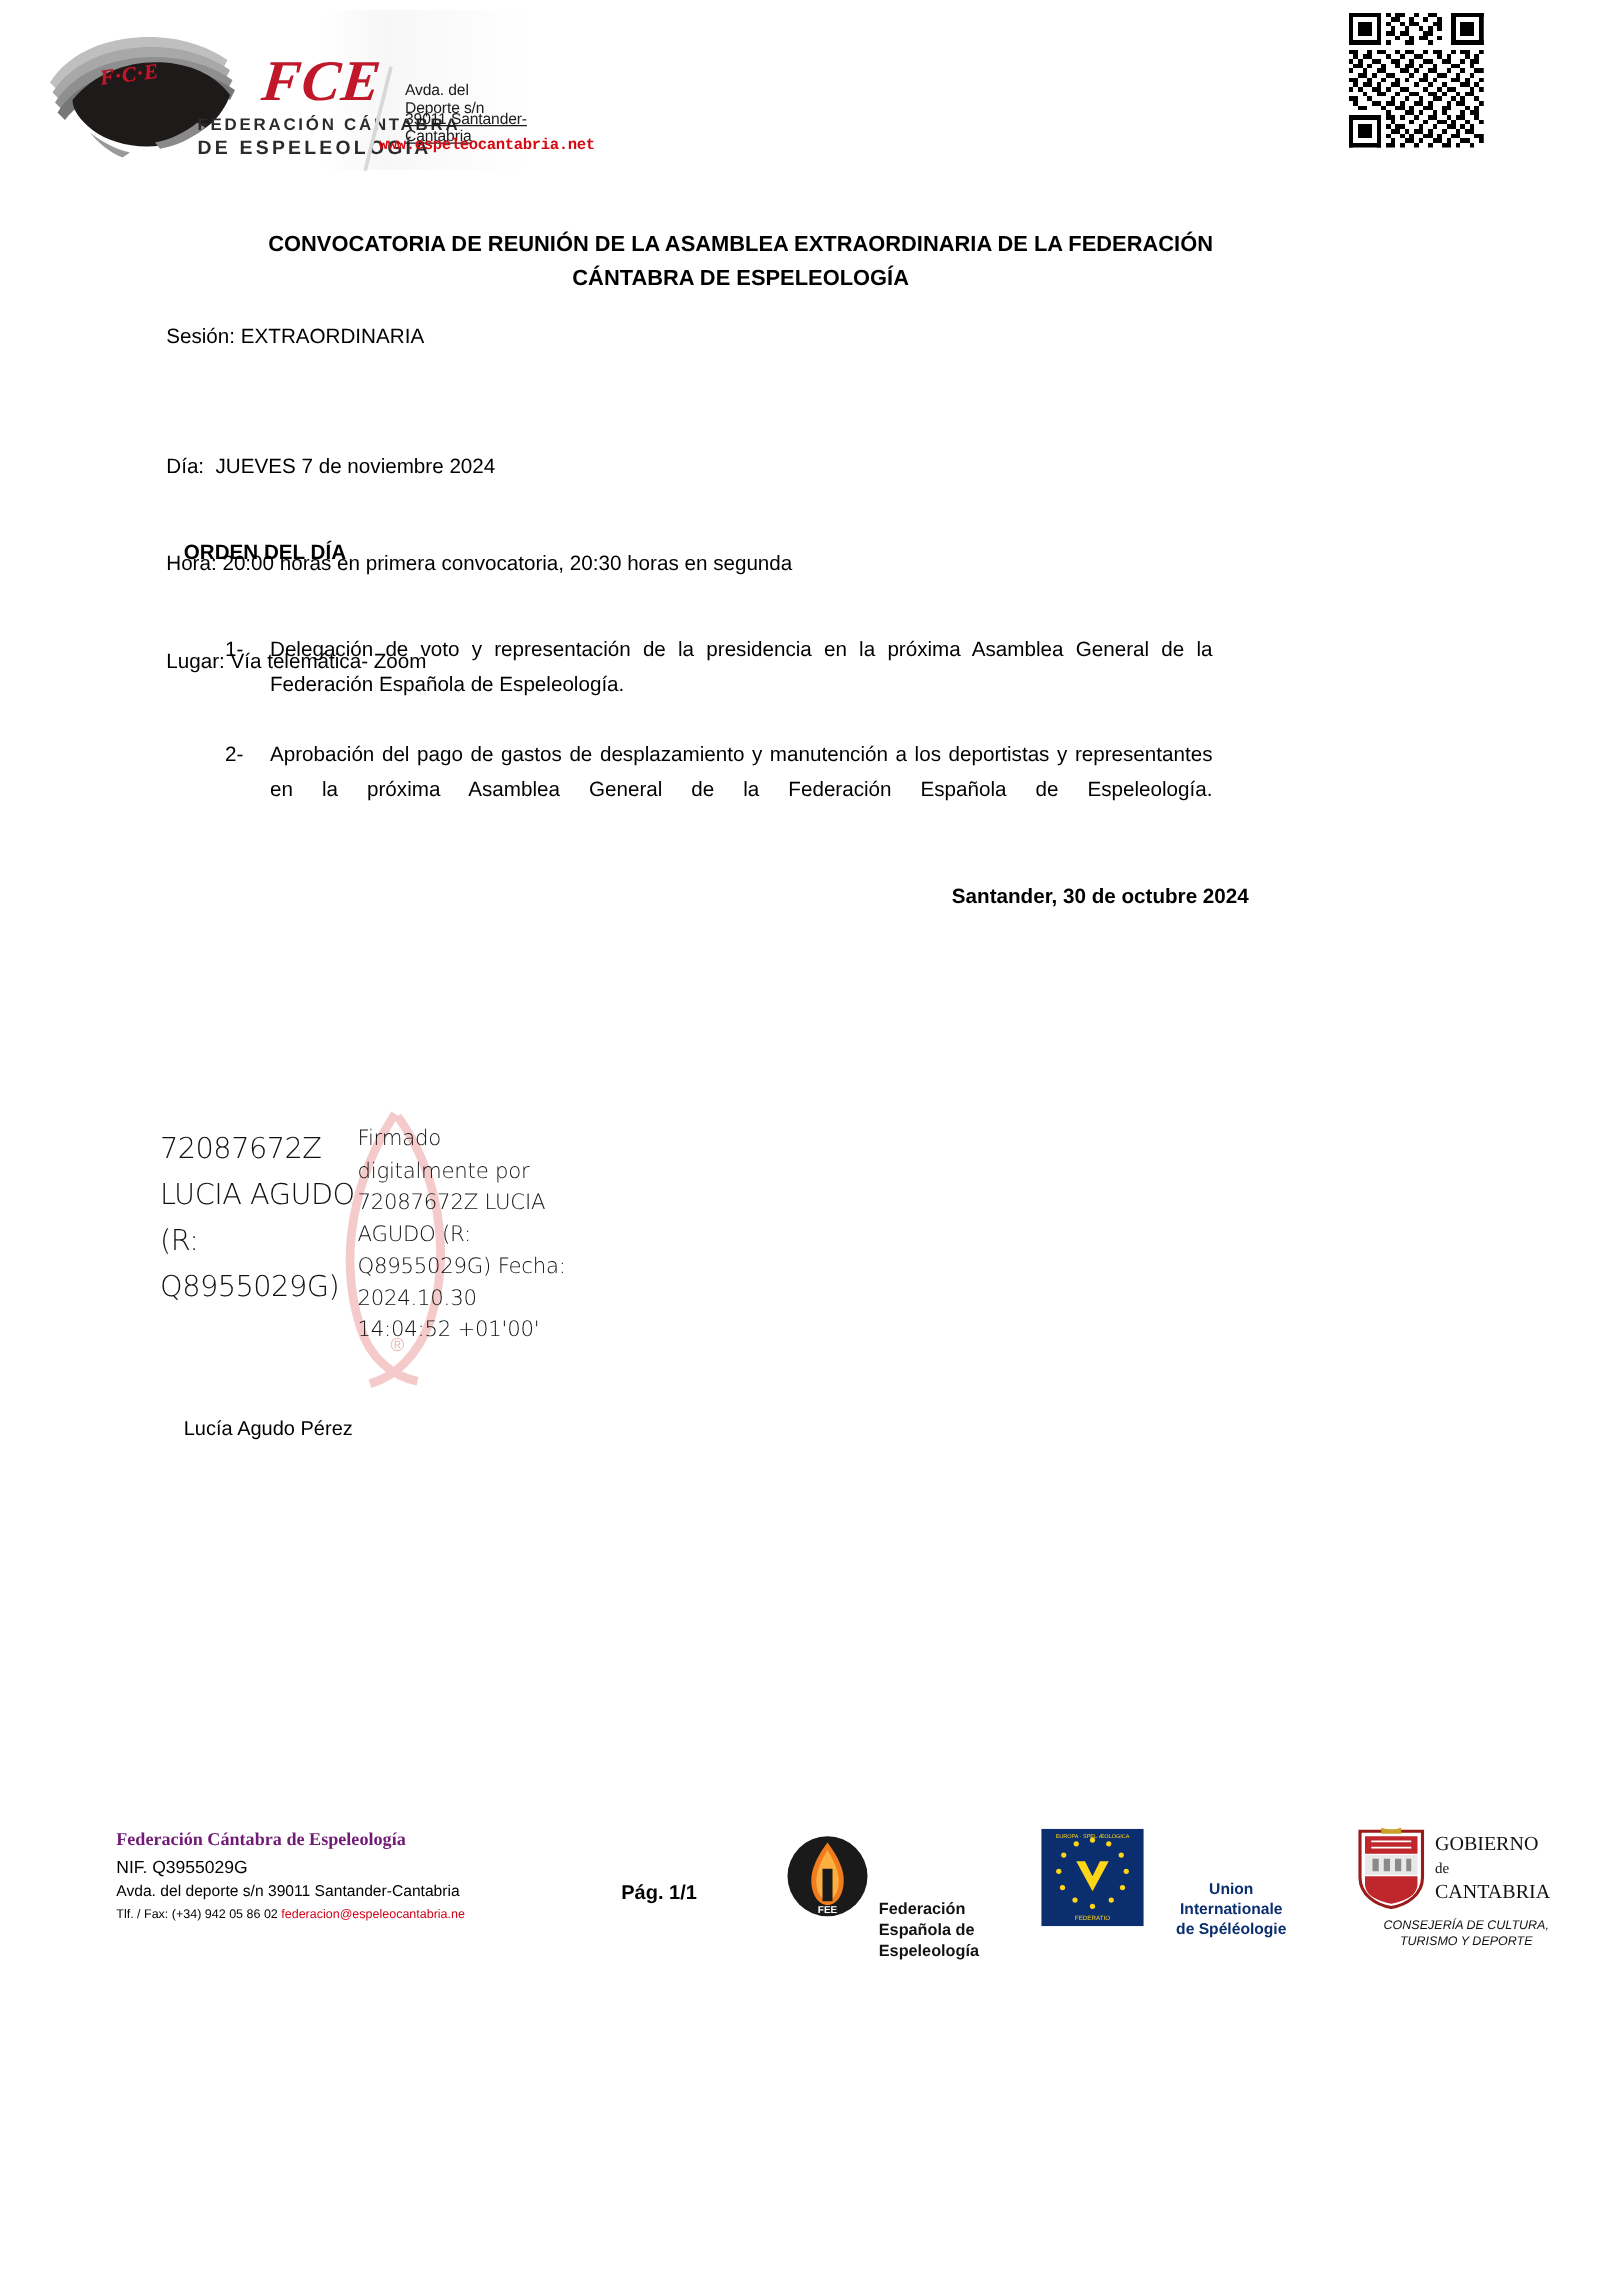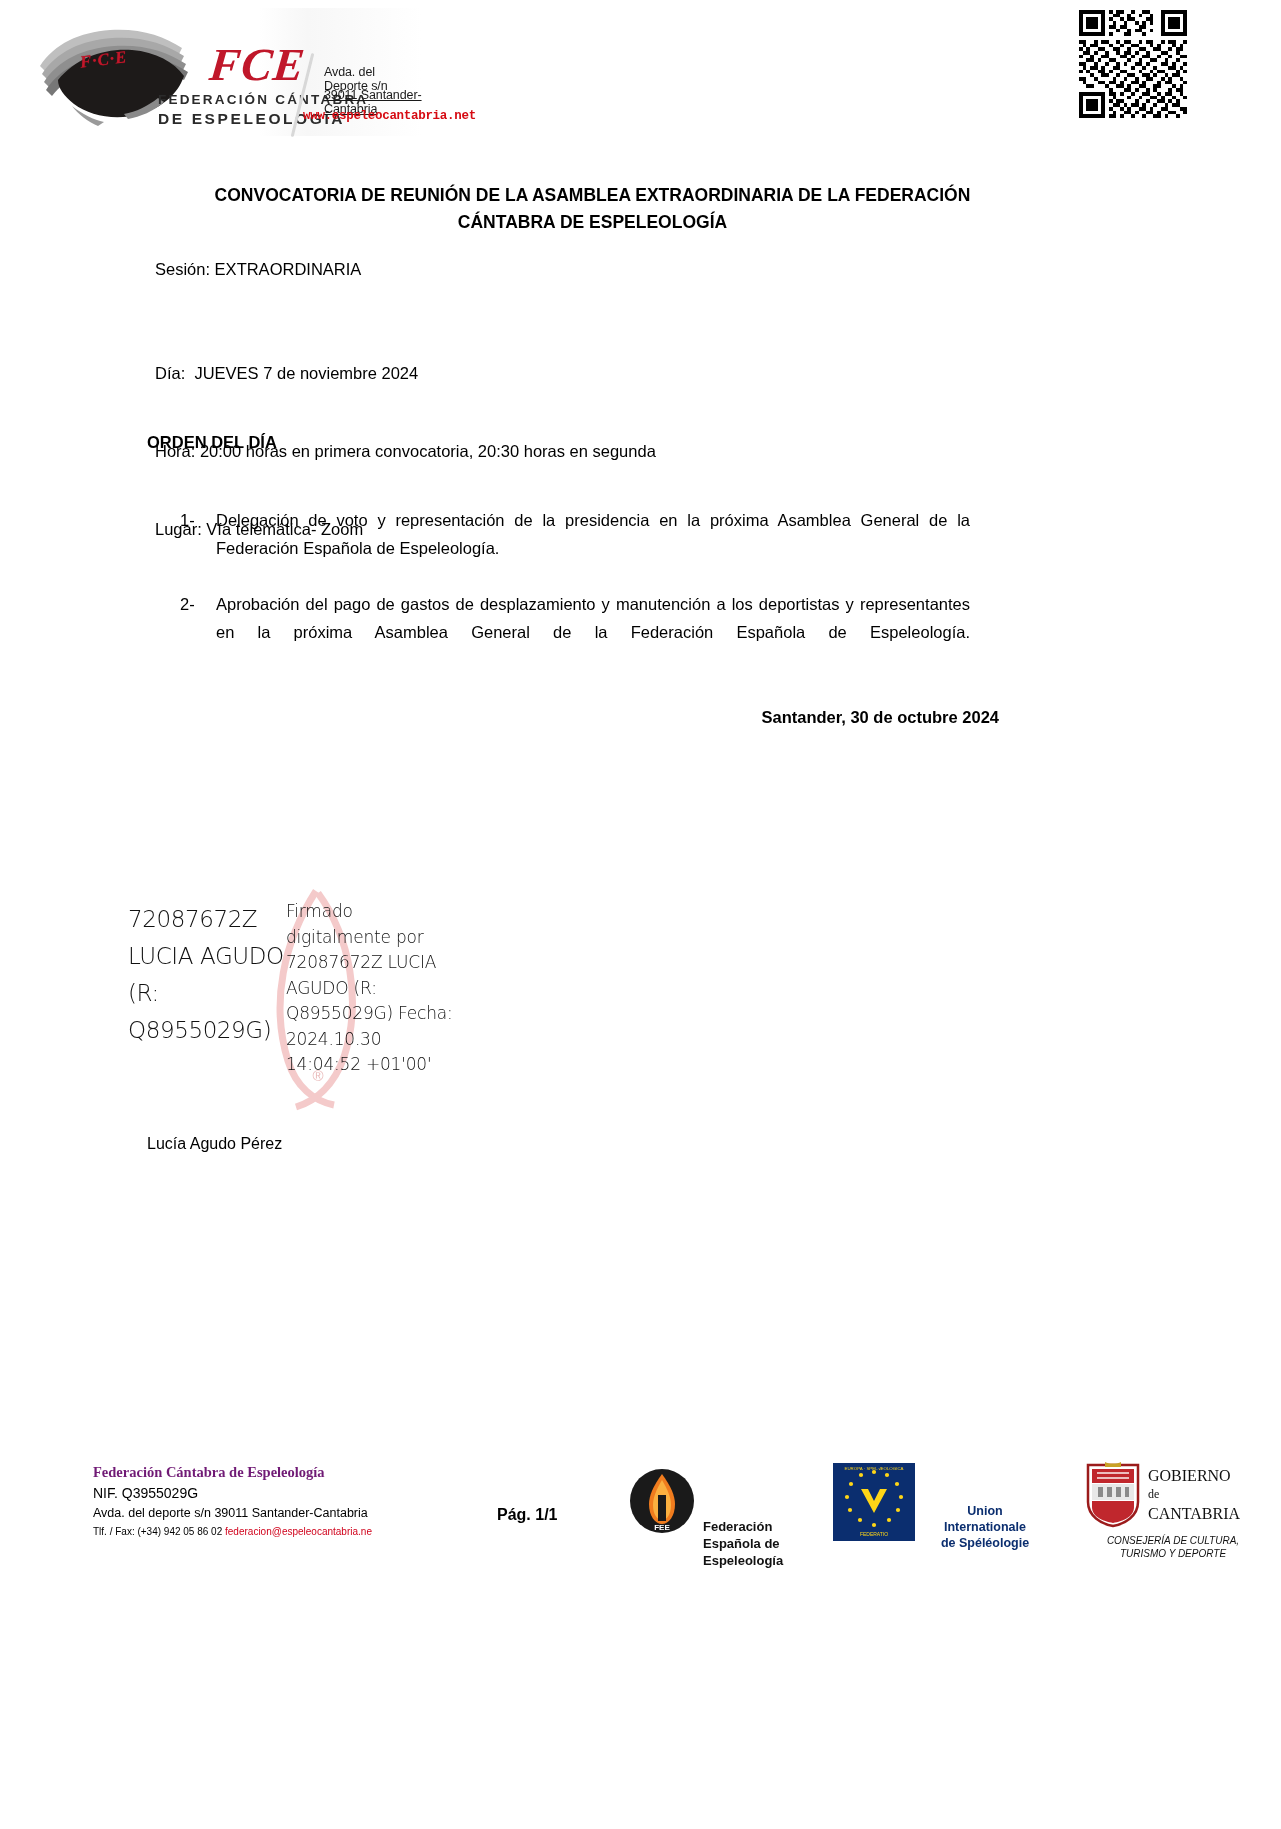--- a/index.html
+++ b/index.html
@@ -142,21 +142,21 @@
     font-family: "Liberation Sans", sans-serif;
     font-weight: bold;
     font-size: 17.5px;
     line-height: 27px;
     color: #000;
   }
 
   
   .body-text {
     position: absolute;
-    left: 155px;
+    left: 133px;
     font-family: "Liberation Sans", sans-serif;
     font-size: 16.5px;
     color: #000;
     line-height: 26px;
     white-space: pre;
   }
   .session-line { top: 256px; }
   .meta-block   { top: 308px; }
   .orden-title  {
     position: absolute;

